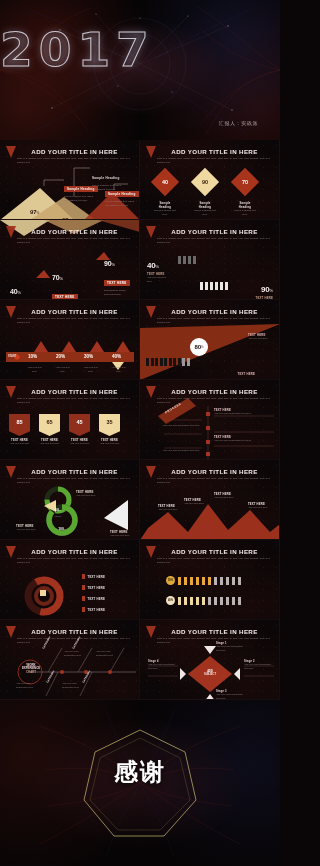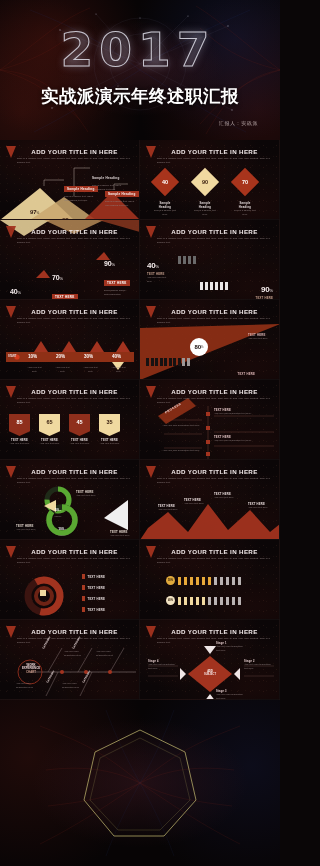--- a/index.html
+++ b/index.html
@@ -19,21 +19,21 @@
       radial-gradient(circle at 18% 30%, rgba(120,30,20,.30), rgba(0,0,0,0) 38%),
       radial-gradient(circle at 84% 28%, rgba(30,50,120,.25), rgba(0,0,0,0) 40%),
       radial-gradient(circle at 8% 80%, rgba(150,40,25,.25), rgba(0,0,0,0) 42%),
       radial-gradient(circle at 92% 78%, rgba(140,35,30,.22), rgba(0,0,0,0) 42%),
       #070405;
     overflow: hidden;
   }
   .cover .fiber { position:absolute; inset:0; opacity:.75; }
   .cover-year {
     position: absolute; left: 0; right: 4px; top: 22px;
-    text-align: center;
+    text-align: left;
     font-family: "DejaVu Sans", sans-serif;
     font-size: 47px; font-weight: 700; letter-spacing: 6px;
     color: transparent;
     -webkit-text-stroke: 1px rgba(225,225,235,.85);
     text-shadow: 0 0 9px rgba(190,190,215,.35);
   }
   .cover-title {
     position: absolute; left: 0; right: 0; top: 84px;
     text-align: center; color: #fff;
     font-size: 17.5px; font-weight: 700; letter-spacing: .5px;
@@ -165,21 +165,20 @@
         <circle cx="52" cy="108" r=".7"></circle>
           <circle cx="232" cy="110" r=".7"></circle>
         <circle cx="96" cy="14" r=".6"></circle>
           <circle cx="188" cy="16" r=".6"></circle>
         <circle cx="140" cy="18" r=".6"></circle>
           <circle cx="118" cy="86" r=".6"></circle>
         <circle cx="172" cy="92" r=".6"></circle>
       </g>
     </svg>
     <div class="cover-year">2017</div>
-    <div class="cover-title">实战派演示年终述职汇报</div>
     <div class="cover-presenter">汇报人：实战派</div>
   </section>
 
   <div class="grid">
 
     <div class="slide">
       <div class="dots"></div>
       <svg width="140" height="80" style="position:absolute;inset:0">
         <polygon points="0,80 40,48 74,80" fill="#f0d9a0" opacity=".92"></polygon>
         <polygon points="30,80 64,57 96,80" fill="#caa76e" opacity=".85"></polygon>
@@ -814,15 +813,16 @@
       </g>
       <g stroke="#24356e" stroke-width=".28" fill="none" opacity=".45">
         <path d="M100 75 C 84 46, 74 24, 66 2"></path>
           <path d="M100 75 C 116 46, 126 24, 134 2"></path>
         <path d="M100 75 C 84 104, 74 126, 66 148"></path>
           <path d="M100 75 C 116 104, 126 126, 134 148"></path>
       </g>
       <polygon points="100,22 145,44 156,92 124,128 74,128 44,92 55,44" fill="none" stroke="#b9b06a" stroke-width=".9" opacity=".85"></polygon>
       <polygon points="100,30 140,50 150,92 120,122 78,122 50,92 60,50" fill="none" stroke="#9a9455" stroke-width=".5" opacity=".5"></polygon>
     </svg>
+    <div class="thanks-main">感谢</div>
   </section>
 
 </div>
 
 </body></html>

